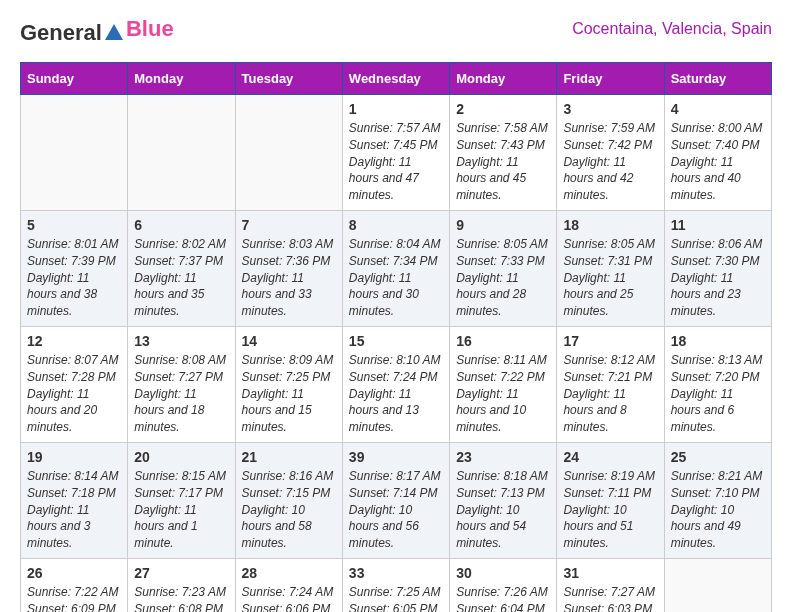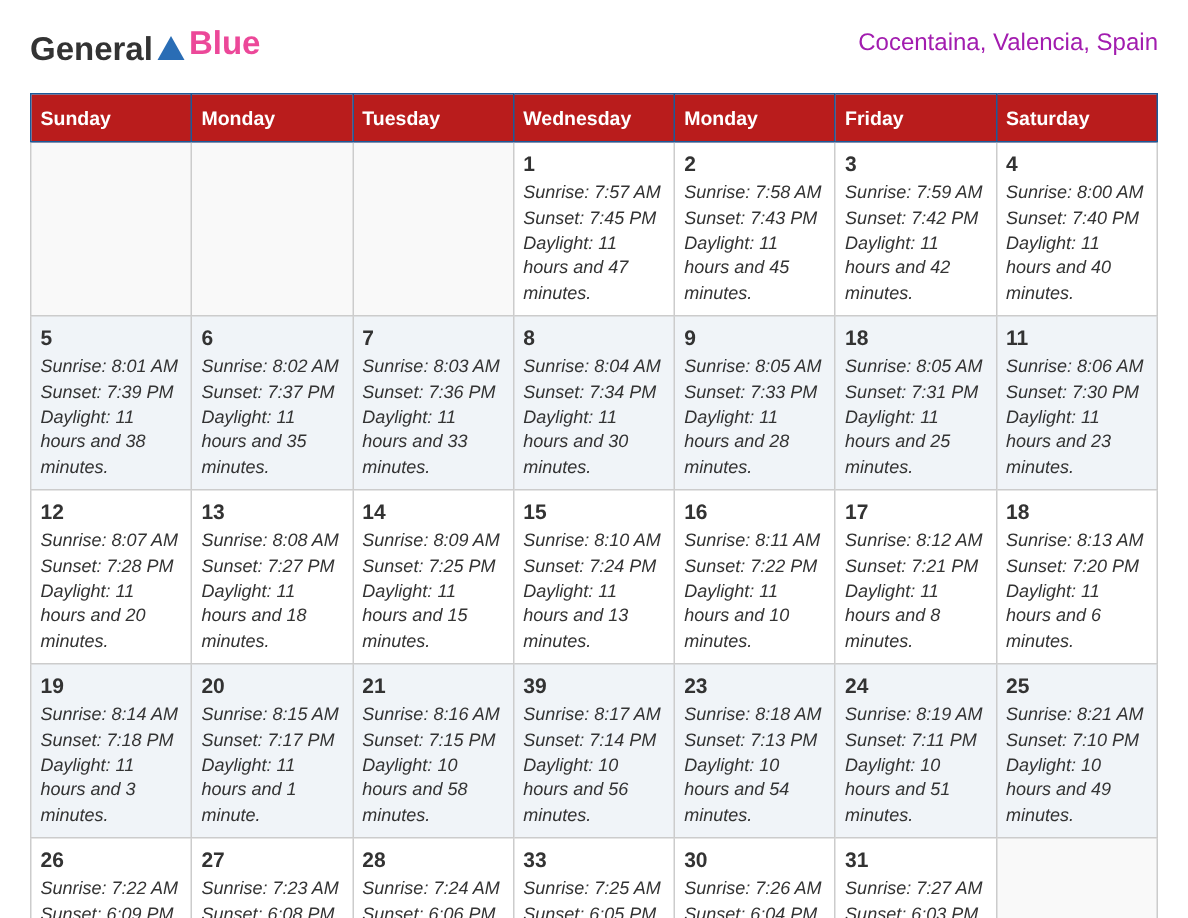--- a/index.html
+++ b/index.html
@@ -32,21 +32,21 @@
     .subtitle {
       font-size: 16px;
       color: #a21caf;
     }
     .calendar {
       width: 100%;
       border-collapse: collapse;
       border: 1px solid #ccc;
     }
     .calendar th {
-      background-color: #b91c1c;
+      background-color: #a21caf;
       color: #fff;
       font-size: 13px;
       font-weight: bold;
       padding: 8px 6px;
       text-align: left;
       border: 1px solid #1a5a9a;
     }
     .calendar td {
       vertical-align: top;
       padding: 6px;

